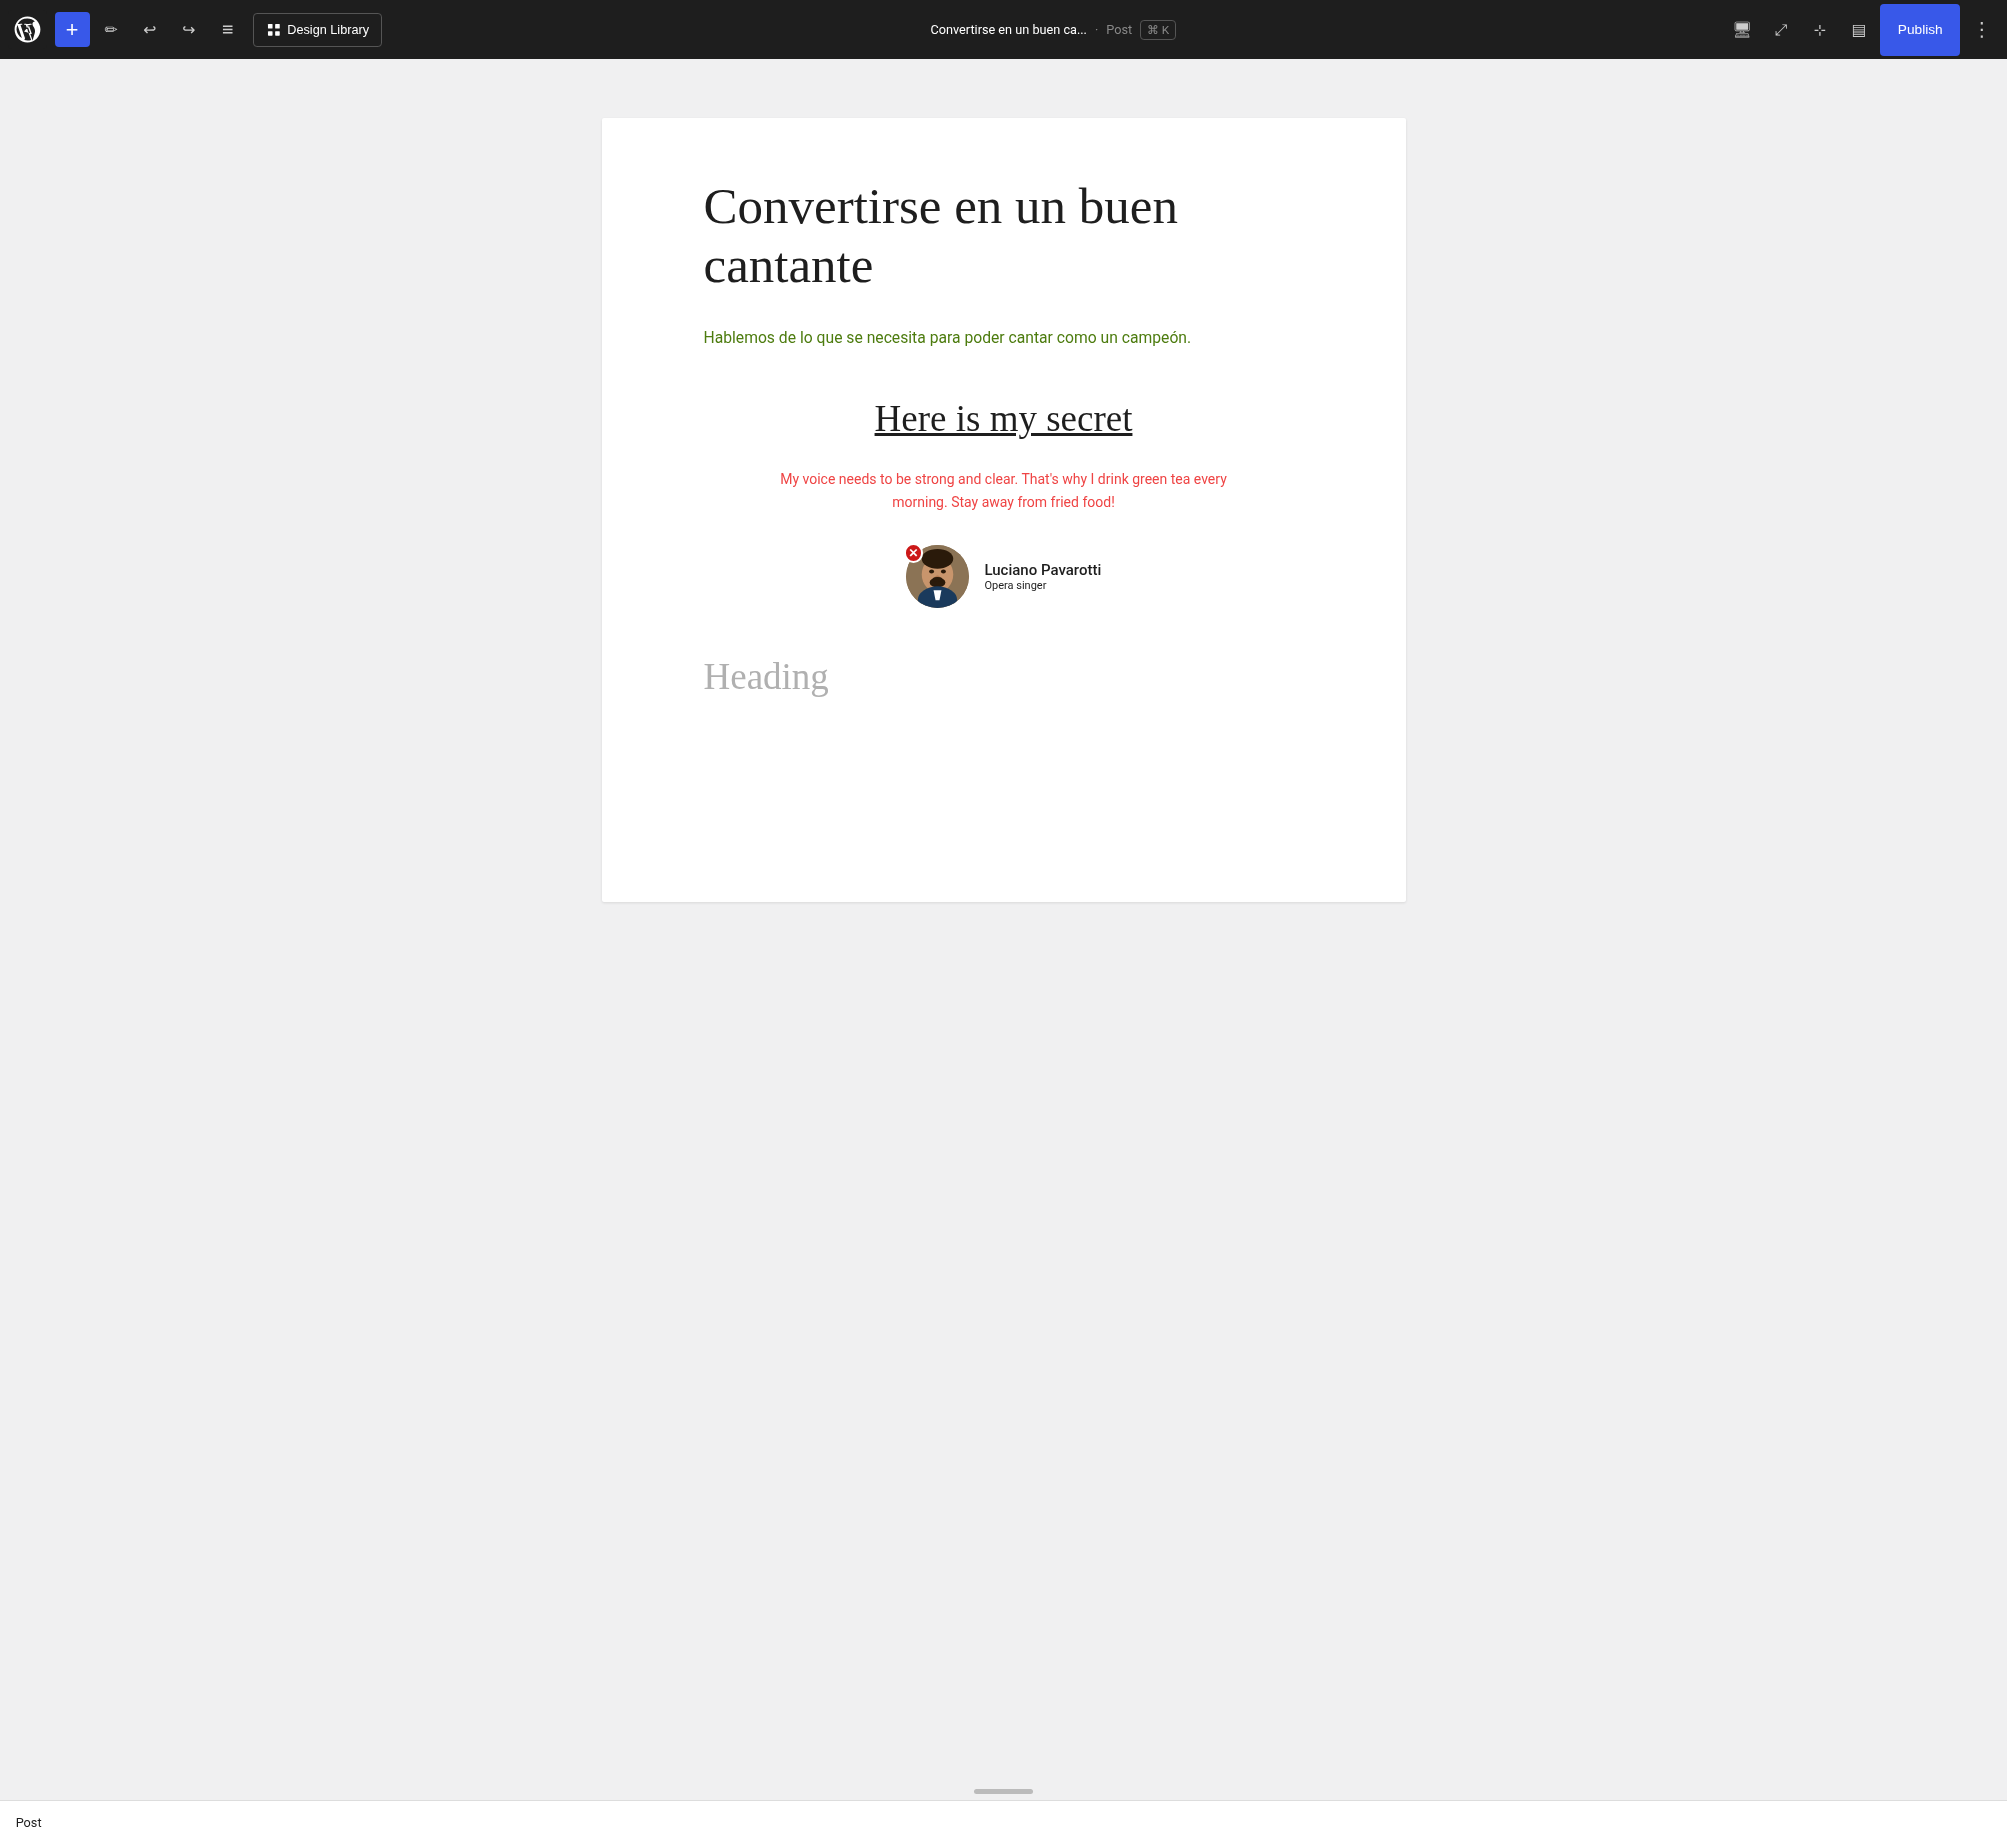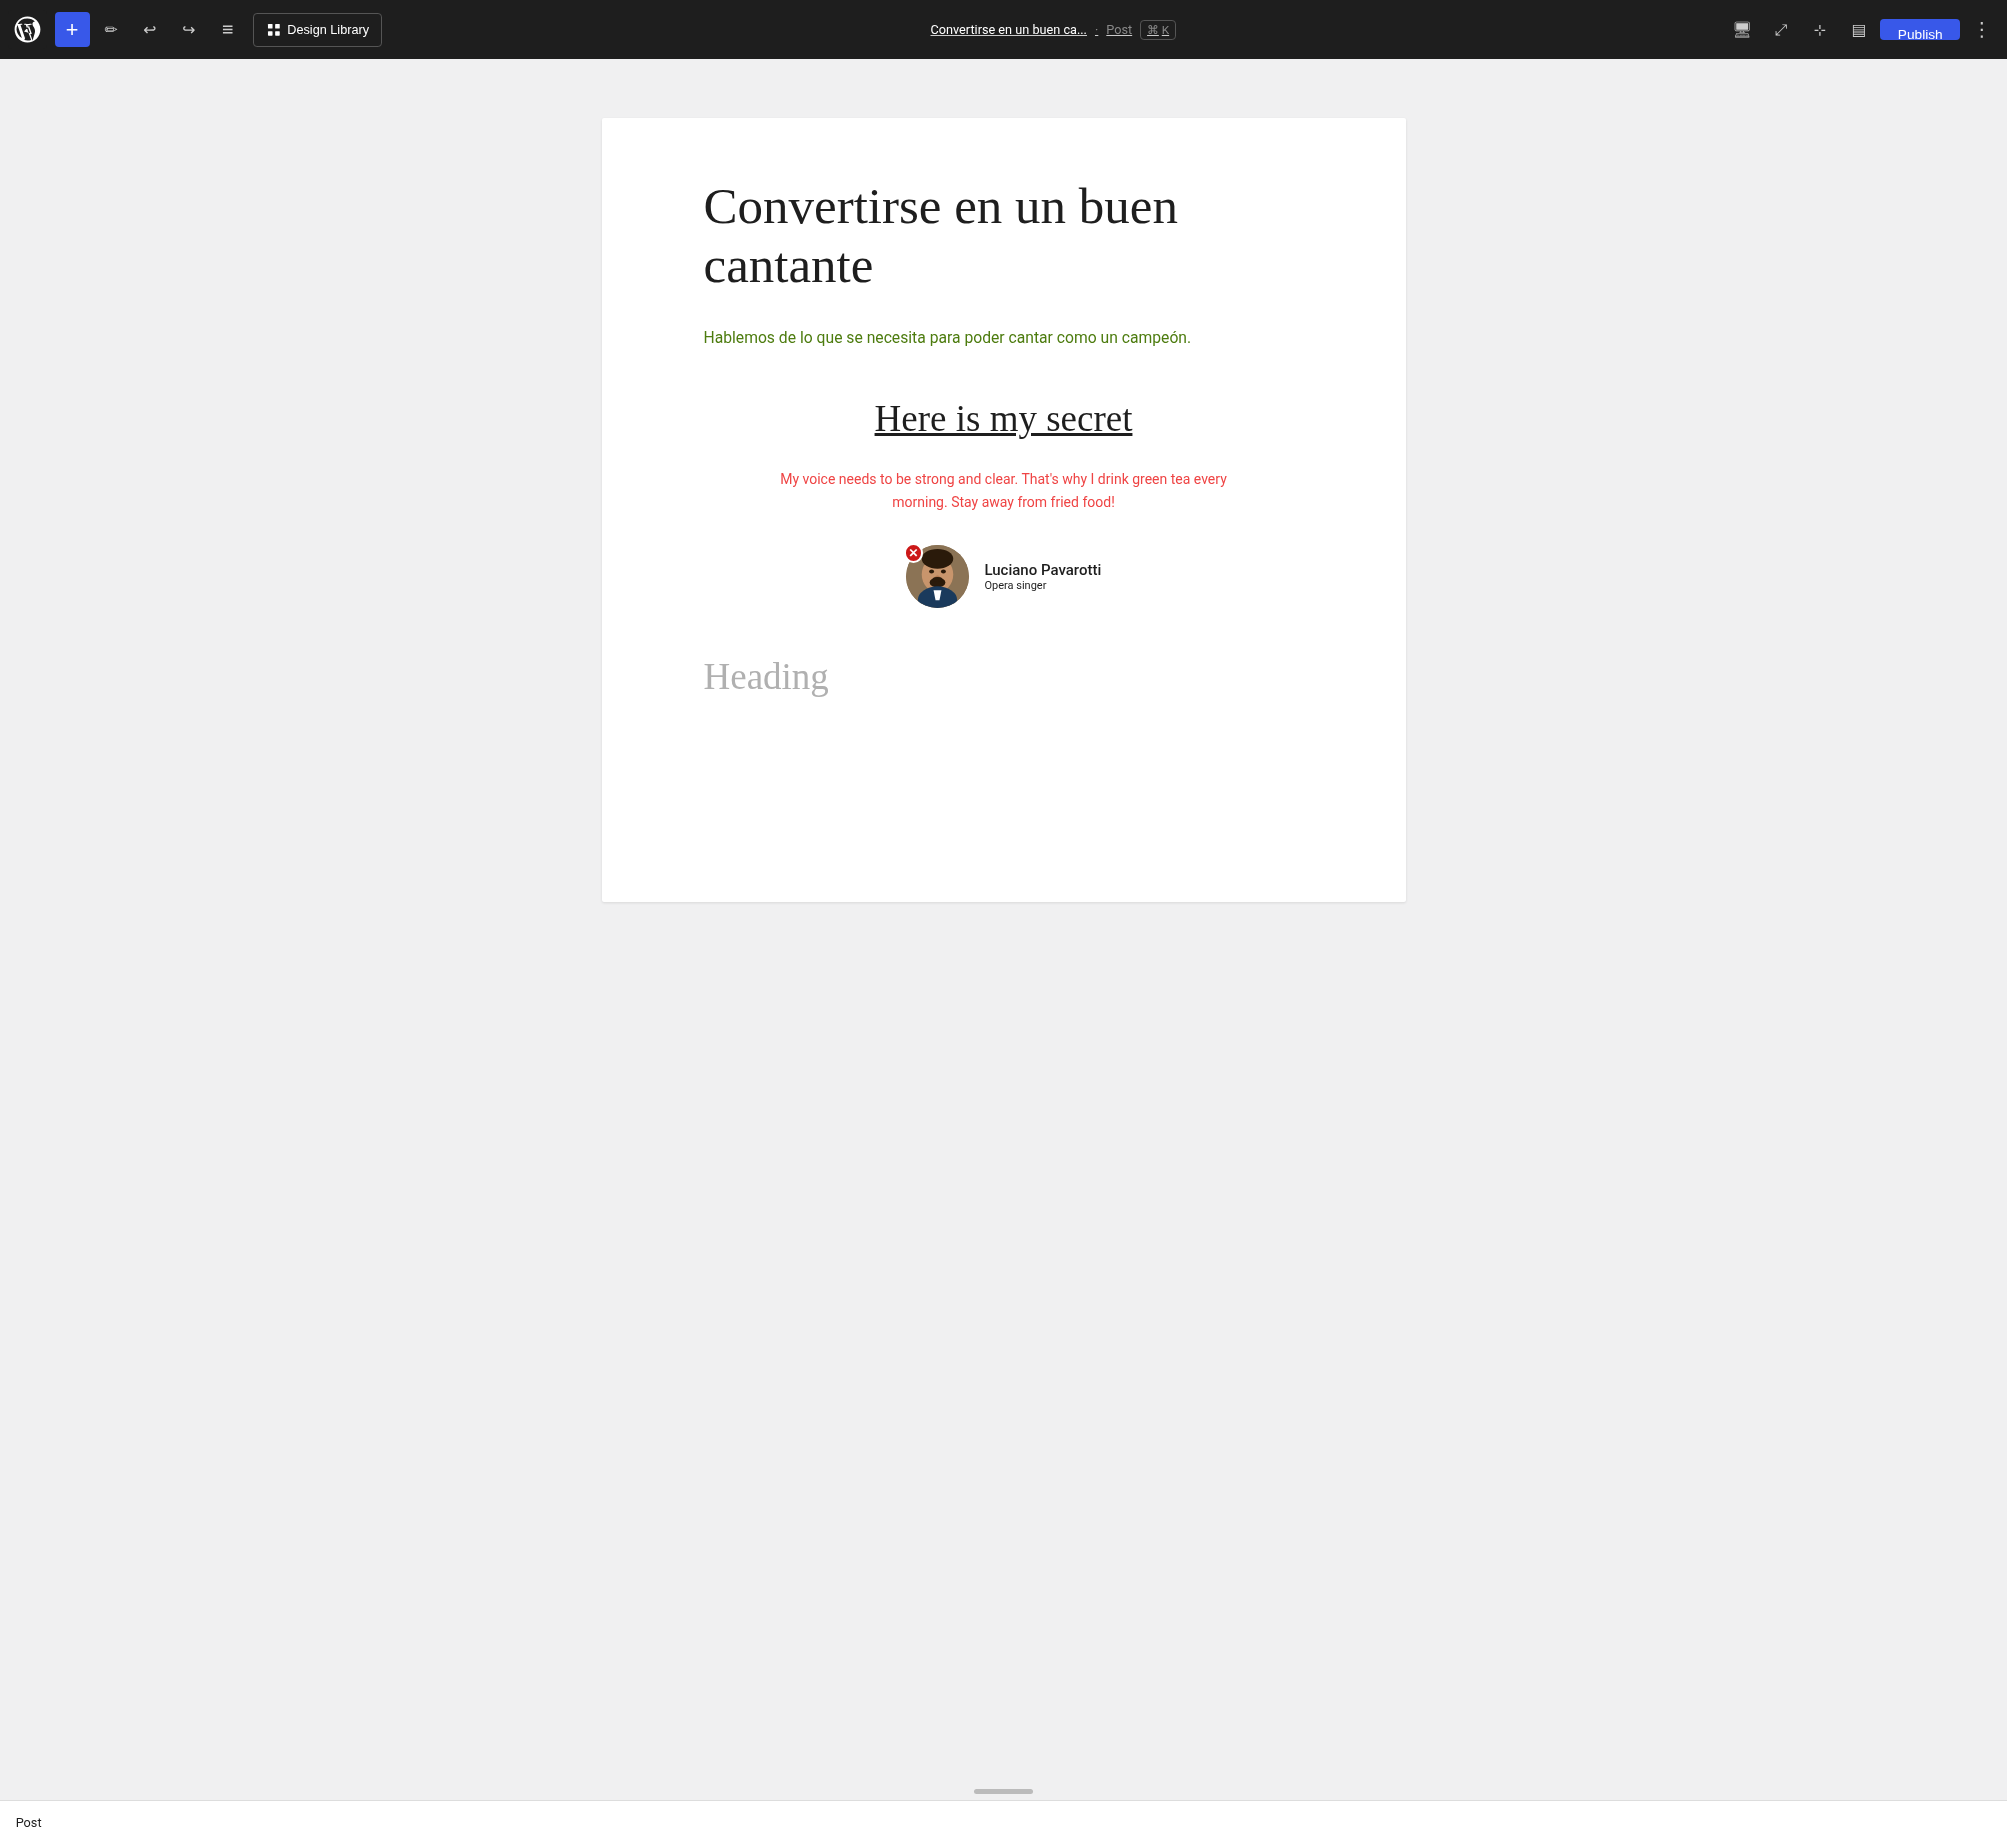--- a/index.html
+++ b/index.html
@@ -90,21 +90,20 @@
     }
 
     .post-info {
       display: flex;
       align-items: center;
       gap: 8px;
       color: #ccc;
       font-size: 12.7px;
       flex: 1;
       justify-content: center;
-      text-decoration: underline;
     }
 
     .post-title-text {
       color: #fff;
       font-size: 12.7px;
     }
 
     .post-dot {
       color: #888;
       font-size: 12.7px;
@@ -135,21 +134,21 @@
 
     .publish-btn {
       background: #3858e9;
       color: white;
       border: none;
       border-radius: 3.9px;
       padding: 7.8px 17.6px;
       font-size: 13.7px;
       font-weight: 500;
       cursor: pointer;
-      height: 21px;
+      height: 52px;
     }
 
     .kebab-btn {
       width: 35px;
       height: 35px;
       background: transparent;
       border: none;
       color: #ccc;
       font-size: 19.6px;
       cursor: pointer;

